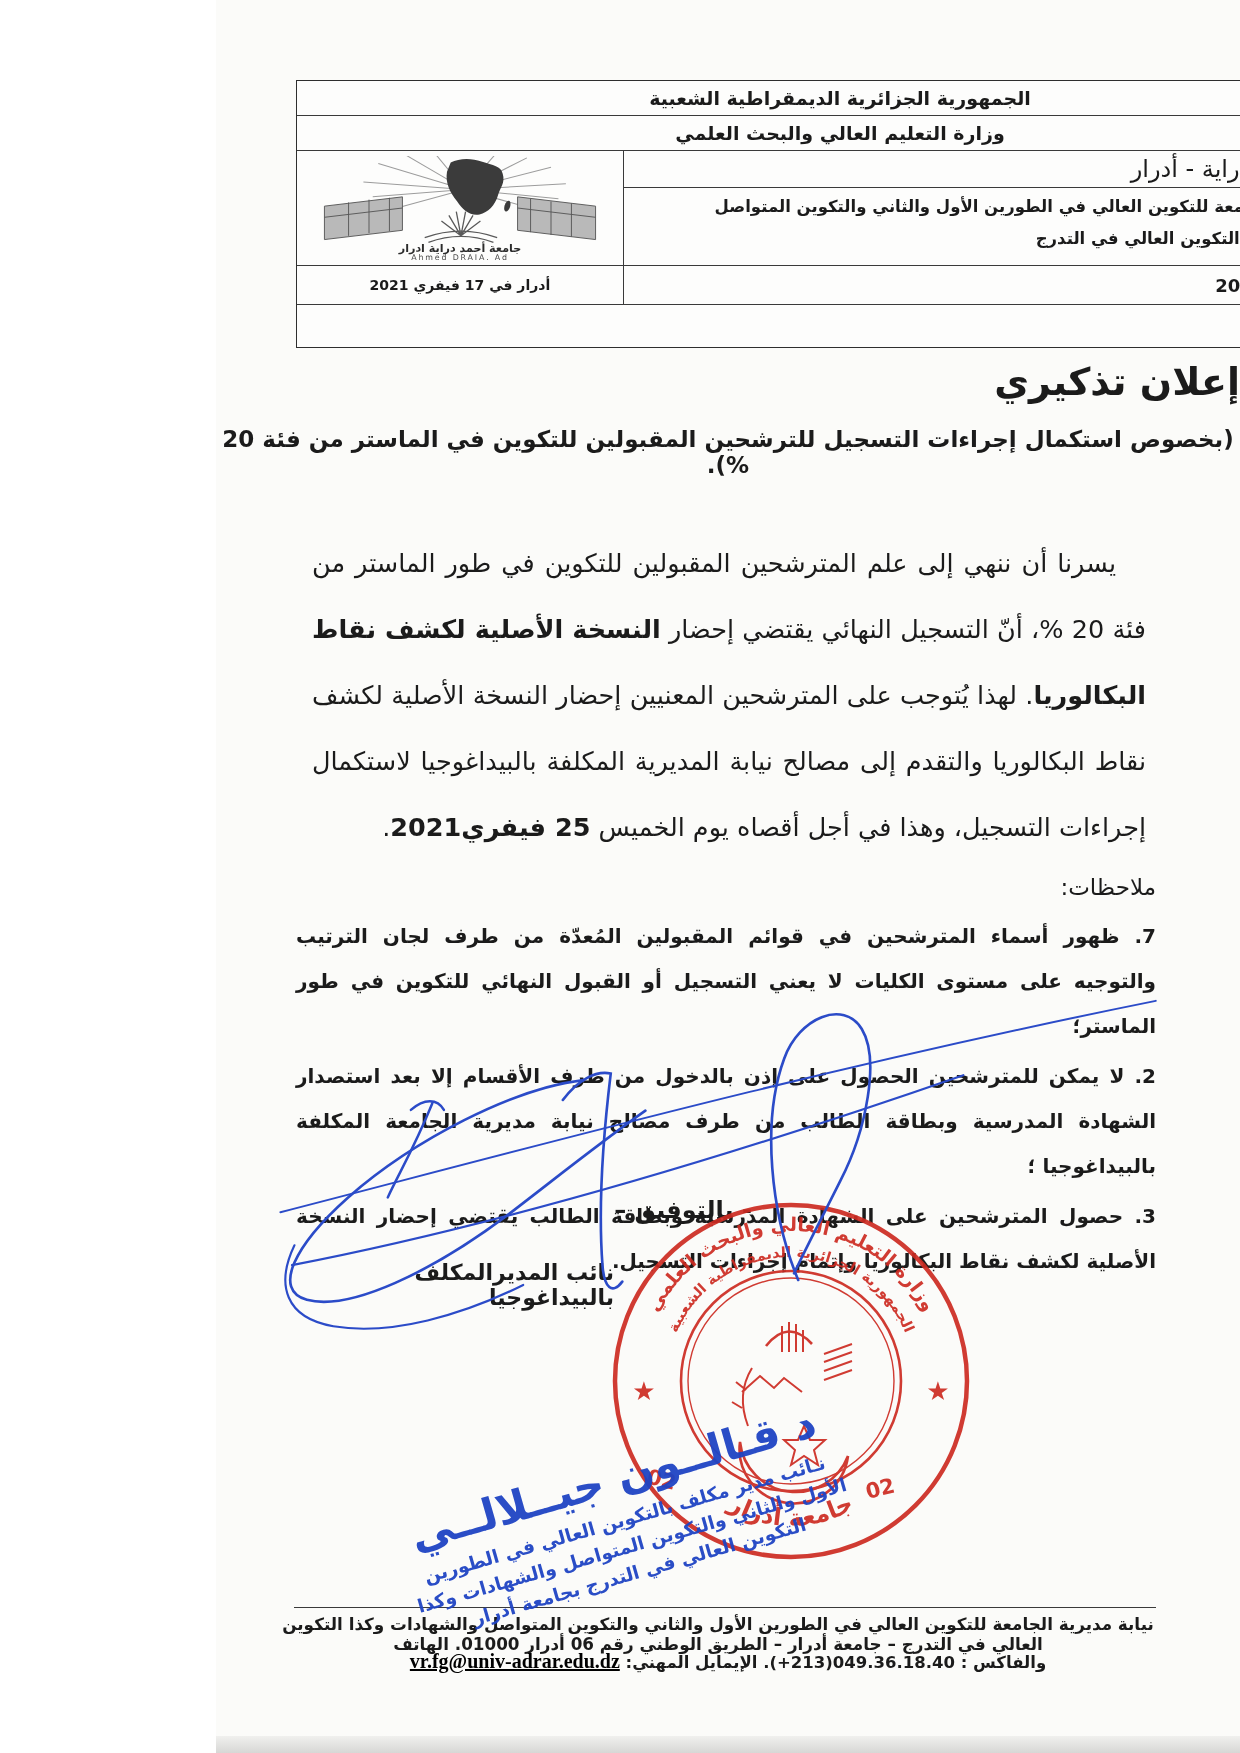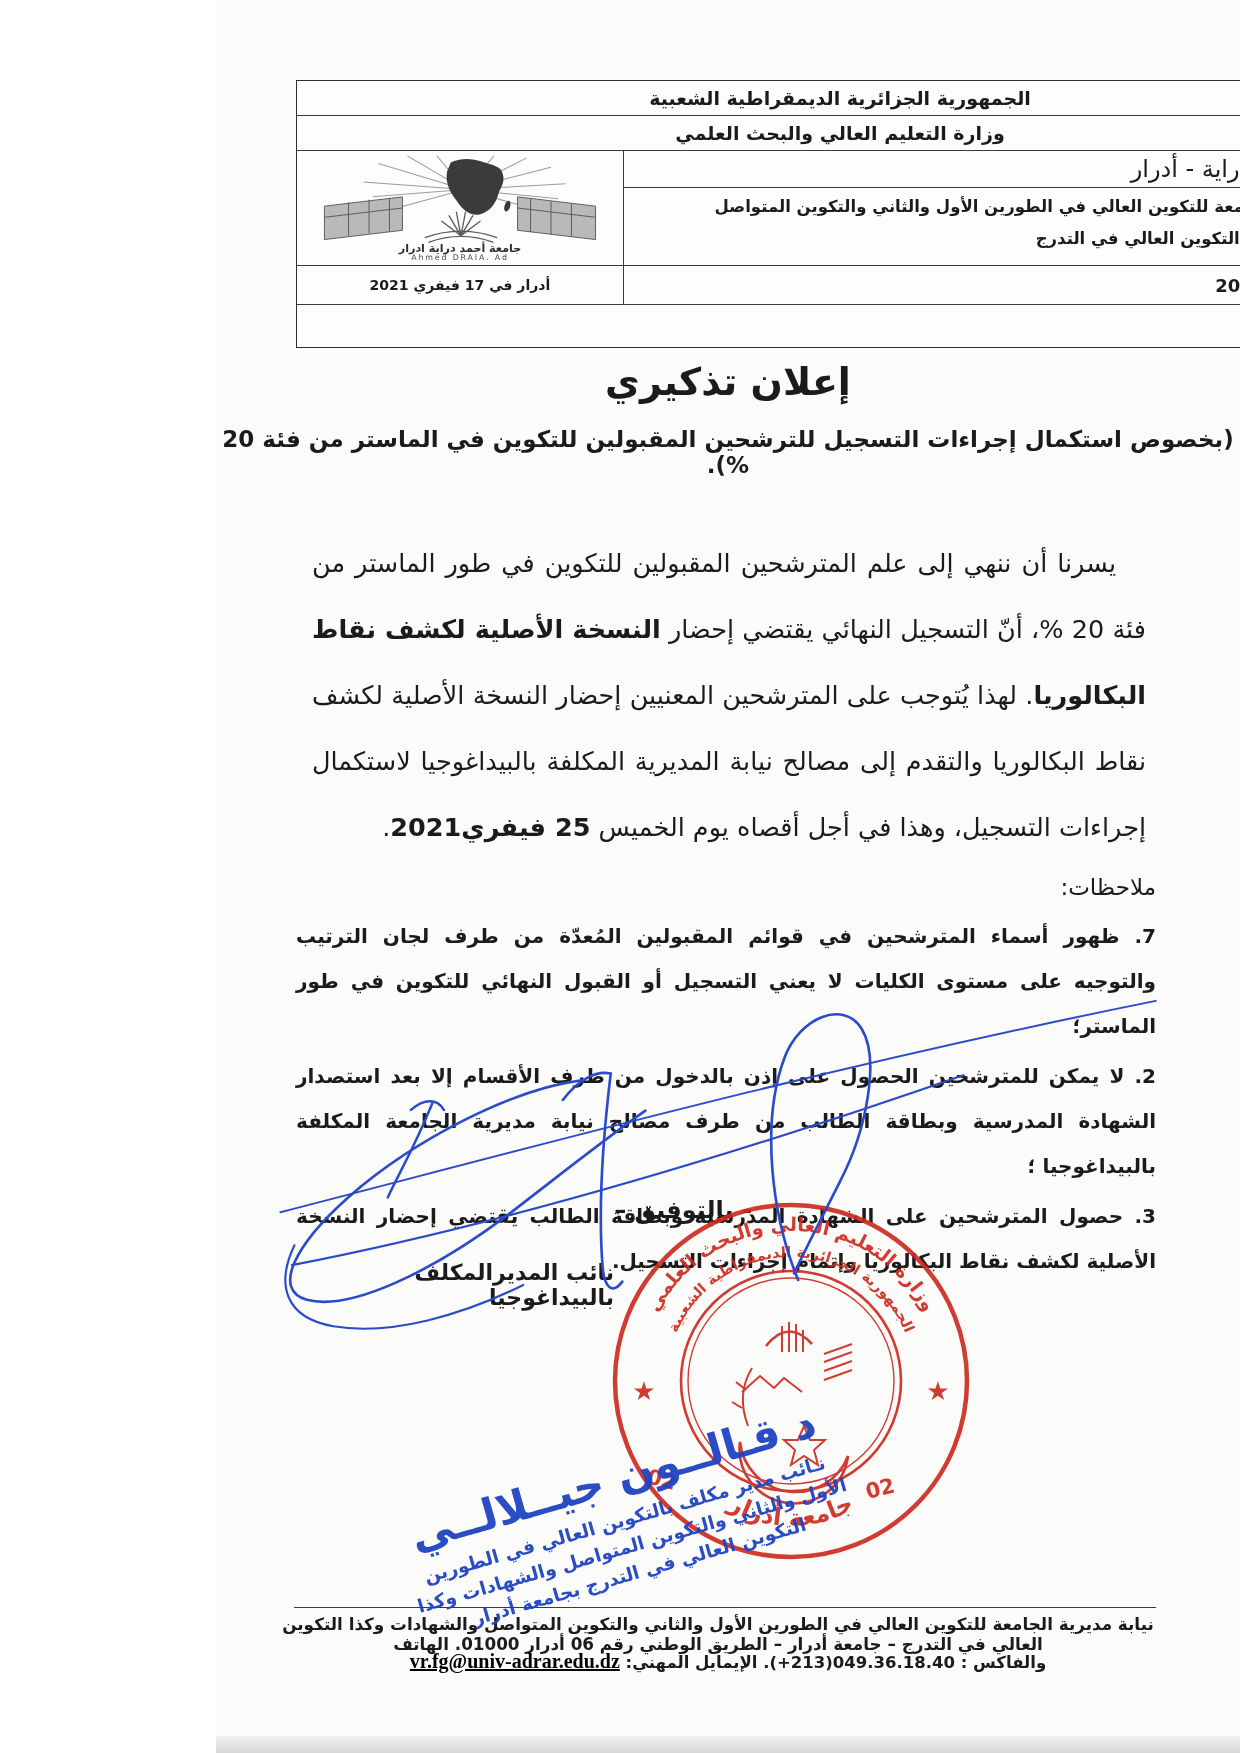--- a/index.html
+++ b/index.html
@@ -20,21 +20,21 @@
   .univ-row{height:36px;display:flex;align-items:center;padding:0 10px;
     font-weight:normal;font-size:24px;border-bottom:1.3px solid #3a3a3a;}
   .niaba-row{min-height:70px;padding:3px 10px 4px;font-size:16.5px;font-weight:600;line-height:32px;}
   .num-row{height:38px;}
   .num-cell{display:flex;align-items:center;padding:0 10px;font-size:18px;font-weight:bold;}
   .date-cell{font-size:14px;font-weight:bold;}
   .ref-row{min-height:38px;display:flex;align-items:center;padding:2px 8px;font-size:16.6px;font-weight:600;}
   .ref-row b{margin-left:4px;}
   .logo-wrap{padding:2px 0;}
   
-  .title{position:absolute;top:360px;left:0;width:100%;text-align:center;
+  .title{position:absolute;top:360px;left:0;width:100%;
     font-size:38px;font-weight:bold;}
   .subtitle{position:absolute;top:426px;left:0;width:100%;text-align:center;
     font-size:23px;font-weight:bold;}
   .body-par{position:absolute;top:504px;right:94px;left:96px;
     font-size:25.5px;line-height:66px;text-align:justify;text-indent:30px;}
   .body-par b{font-weight:bold;}
   .notes{position:absolute;top:874px;right:84px;left:80px;}
   .notes-heading{font-size:23px;font-weight:normal;margin-bottom:14px;}
   .note-item{font-size:20px;font-weight:600;line-height:45px;text-align:justify;margin-bottom:5px;}
   .closing{position:absolute;top:1196px;left:0;right:90px;text-align:center;

